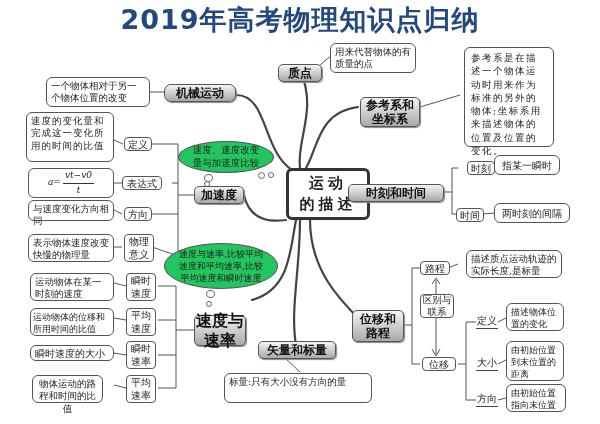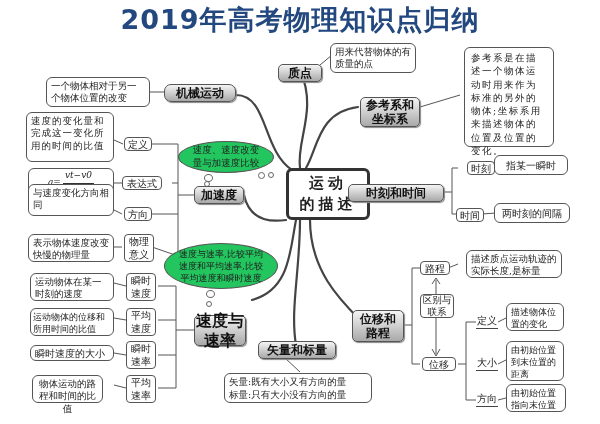--- a/index.html
+++ b/index.html
@@ -80,21 +80,21 @@
 <div class="node" style="left:360px;top:97px;width:60px;height:30px;font-size:12px;">
   <div>
       <div>参考系和</div>
       <div>坐标系</div>
     </div>
 </div>
 <div class="box" style="left:464px;top:47px;width:90px;height:100px;font-size:9.5px;line-height:1.4;letter-spacing:1.5px;padding:3px 6px;">参考系是在描述一个物体运动时用来作为标准的另外的物体;坐标系用来描述物体的位置及位置的变化。</div>
 
 <div class="node" style="left:348px;top:184px;width:96px;height:18px;font-size:12px;">时刻和时间</div>
 <div class="tag" style="left:456px;top:161px;width:28px;height:14px;margin-left:11px;">时刻</div>
-<div class="box" style="left:494px;top:155px;width:74px;height:20px;text-align:center;padding:3px 2px;">指某一瞬时</div>
+<div class="box" style="left:494px;top:155px;width:66px;height:20px;text-align:center;padding:3px 2px;">指某一瞬时</div>
 <div class="tag" style="left:456px;top:208px;width:28px;height:14px;">时间</div>
 <div class="box" style="left:494px;top:203px;width:76px;height:20px;text-align:center;padding:3px 2px;">两时刻的间隔</div>
 
 <div class="bubble" style="left:178px;top:141px;width:96px;height:32px;">速度、速度改变量与加速度比较</div>
 <div class="dot" style="left:204px;top:174px;width:7px;height:6px;"></div>
 <div class="dot" style="left:204px;top:181px;width:4px;height:4px;"></div>
 <div class="node" style="left:194px;top:186px;width:50px;height:18px;font-size:12px;">加速度</div>
 
 <div class="box" style="left:26px;top:112px;width:88px;height:50px;font-size:9.5px;line-height:1.3;letter-spacing:1px;">速度的变化量和完成这一变化所用的时间的比值</div>
 <div class="tag" style="left:124px;top:137px;width:28px;height:14px;">定义</div>
@@ -103,21 +103,21 @@
   <div class="formula">
       <span>a=</span>
       <span class="frac">
         <span>vt−v0</span>
         <span>t</span>
       </span>
     </div>
 </div>
 <div class="tag" style="left:122px;top:176px;width:40px;height:14px;">表达式</div>
 
-<div class="box" style="left:28px;top:184px;width:86px;height:32px;font-size:9.5px;line-height:1.3;">与速度变化方向相同</div>
+<div class="box" style="left:28px;top:200px;width:86px;height:21px;font-size:9.5px;line-height:1.3;">与速度变化方向相同</div>
 <div class="tag" style="left:124px;top:207px;width:28px;height:14px;">方向</div>
 
 <div class="box" style="left:28px;top:234px;width:86px;height:28px;font-size:9.5px;line-height:1.3;">表示物体速度改变快慢的物理量</div>
 <div class="tag" style="left:124px;top:234px;width:30px;height:28px;">
     <div>
       <div>物理</div>
       <div>意义</div>
     </div>
   </div>
 
@@ -158,21 +158,20 @@
 <div class="box" style="left:32px;top:375px;width:71px;height:28px;font-size:9.5px;line-height:1.3;text-align:center;">物体运动的路程和时间的比值</div>
 <div class="tag" style="left:126px;top:375px;width:30px;height:28px;">
     <div>
       <div>平均</div>
       <div>速率</div>
     </div>
   </div>
 
 <div class="node" style="left:258px;top:341px;width:78px;height:18px;font-size:12px;">矢量和标量</div>
 <div class="box" style="left:224px;top:373px;width:148px;height:30px;font-size:9.5px;line-height:1.35;">
-  <div>矢量:既有大小又有方向的量</div>
   <div>标量:只有大小没有方向的量</div>
 </div>
 
 <div class="node" style="left:352px;top:310px;width:52px;height:32px;font-size:12px;">
   <div>
       <div>位移和</div>
       <div>路程</div>
     </div>
 </div>
 <div class="tag" style="left:420px;top:261px;width:30px;height:14px;">路程</div>

